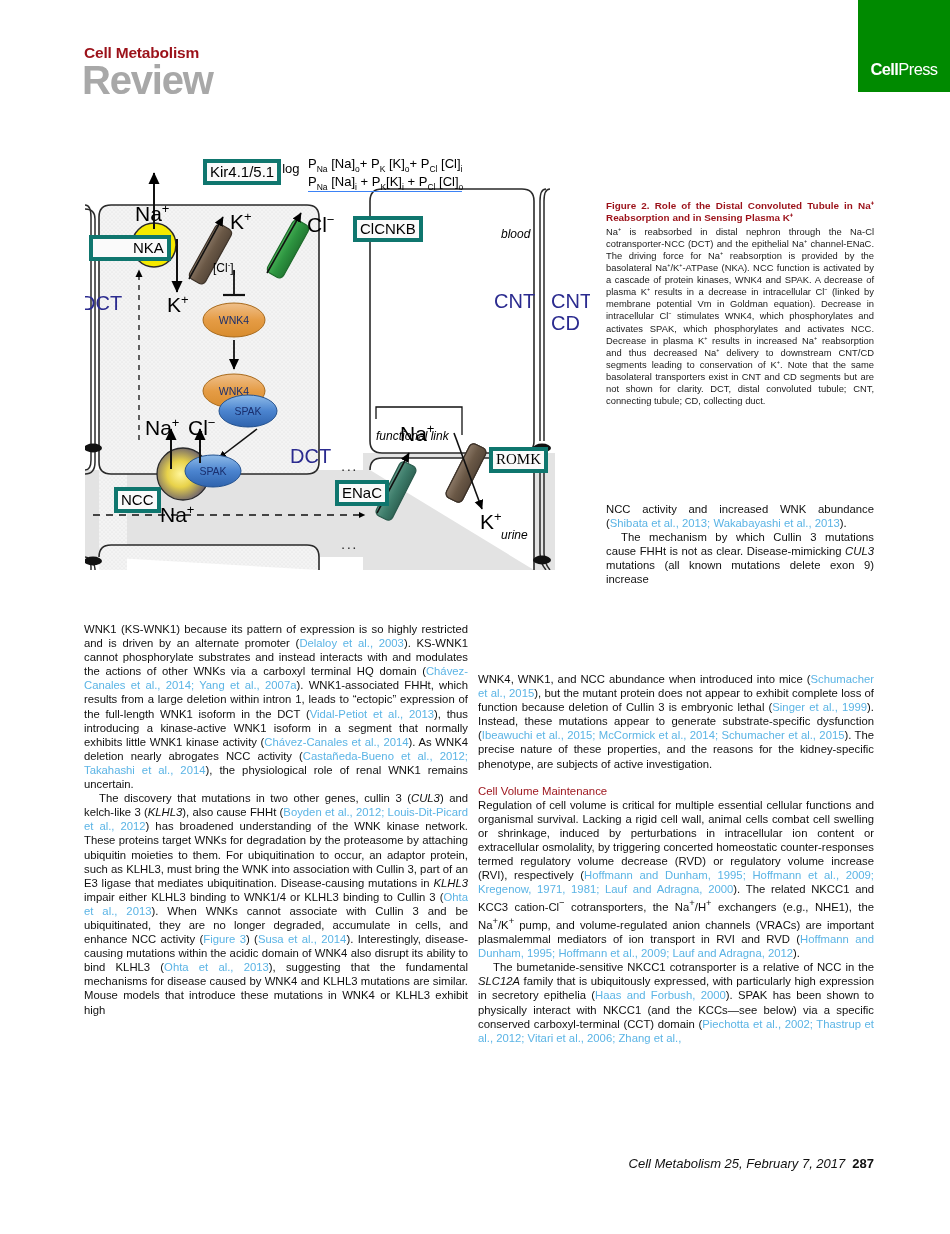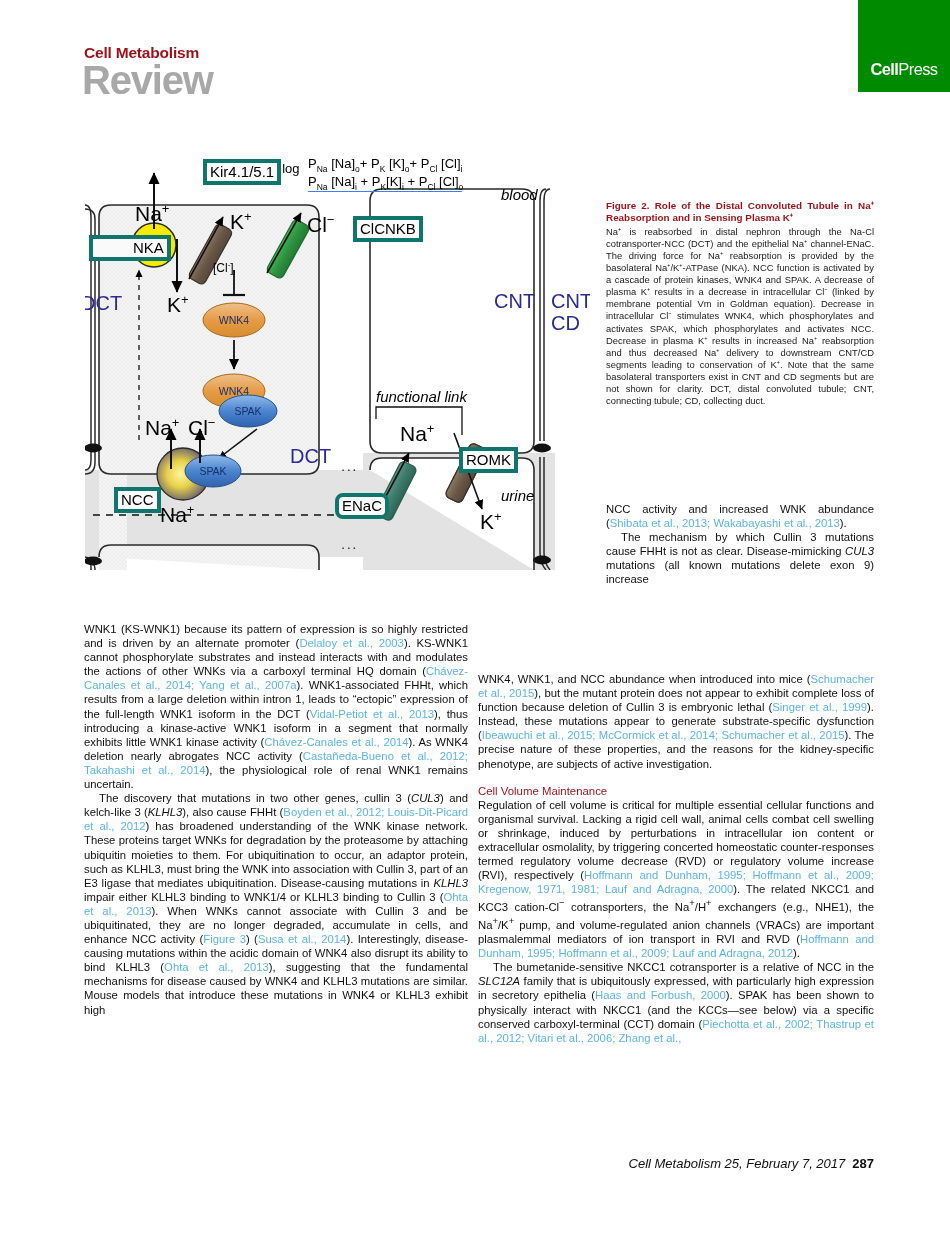--- a/index.html
+++ b/index.html
@@ -47,21 +47,21 @@
   .fg-svg { position: absolute; left: 0; top: 0; }
 
   .fig-txt { position: absolute; font-family: "Liberation Sans", sans-serif; white-space: nowrap; }
   .ion { font-size: 21px; }
   .ion sup { font-size: 13px; }
   .boxlbl {
     font-size: 15px; border: 4px solid #0f766e; background: #fafafa;
     padding: 0px 3px 1px 3px;
   }
   .seglbl { font-size: 20px; color: #2b2b8f; }
-  .ital { font-style: italic; font-size: 15px; }
+  .ital { font-style: italic; font-size: 12px; margin-top: 41px; }
   .prot { font-size: 10.5px; fill: #1a2f6e; }
   .eqn { position: absolute; font-size: 13px; }
   .eqn sub { font-size: 8.5px; }
   .dots { position:absolute; font-size: 15px; color:#333; letter-spacing:1.5px;}
 
   
   #figure-caption {
     position: absolute; left: 606px; top: 152px; width: 268px;
     font-size: 9.4px; line-height: 12.1px; text-align: justify;
     color: #1a1a1a;
@@ -251,22 +251,22 @@
   <span class="fig-txt ion" style="left:103px; top:258px;">Cl<sup>−</sup></span>
   <span class="fig-txt ion" style="left:75px; top:345px;">Na<sup>+</sup></span>
   <span class="fig-txt ion" style="left:315px; top:264px;">Na<sup>+</sup></span>
   <span class="fig-txt ion" style="left:395px; top:352px;">K<sup>+</sup></span>
   <span class="fig-txt" style="left:128px; top:103px; font-size:12px;">[Cl<sup style="font-size:8px">-</sup>]<sub style="font-size:8px">i</sub></span>
 
   <span class="fig-txt boxlbl" style="left:4px; top:78px;padding-left:40px;">NKA</span>
   <span class="fig-txt boxlbl" style="left:118px; top:2px;">Kir4.1/5.1</span>
   <span class="fig-txt boxlbl" style="left:268px; top:59px;">ClCNKB</span>
   <span class="fig-txt boxlbl" style="left:29px; top:330px;">NCC</span>
-  <span class="fig-txt boxlbl" style="left:250px; top:336px;border-radius:8px;">ENaC</span>
-  <span class="fig-txt boxlbl" style="left:374px; top:290px;">ROMK</span>
+  <span class="fig-txt boxlbl" style="left:250px; top:323px;">ENaC</span>
+  <span class="fig-txt boxlbl" style="left:404px; top:290px;font-family:Liberation Serif, serif;">ROMK</span>
 
   <span class="fig-txt seglbl" style="left:-4px; top:135px;">DCT</span>
   <span class="fig-txt seglbl" style="left:205px; top:288px;">DCT</span>
   <span class="fig-txt seglbl" style="left:409px; top:133px;">CNT</span>
   <span class="fig-txt seglbl" style="left:466px; top:133px;">CNT</span>
   <span class="fig-txt seglbl" style="left:466px; top:155px;">CD</span>
 
   <span class="fig-txt ital" style="left:416px; top:29px;">blood</span>
   <span class="fig-txt ital" style="left:416px; top:330px;">urine</span>
   <span class="fig-txt ital" style="left:291px; top:231px;">functional link</span>

